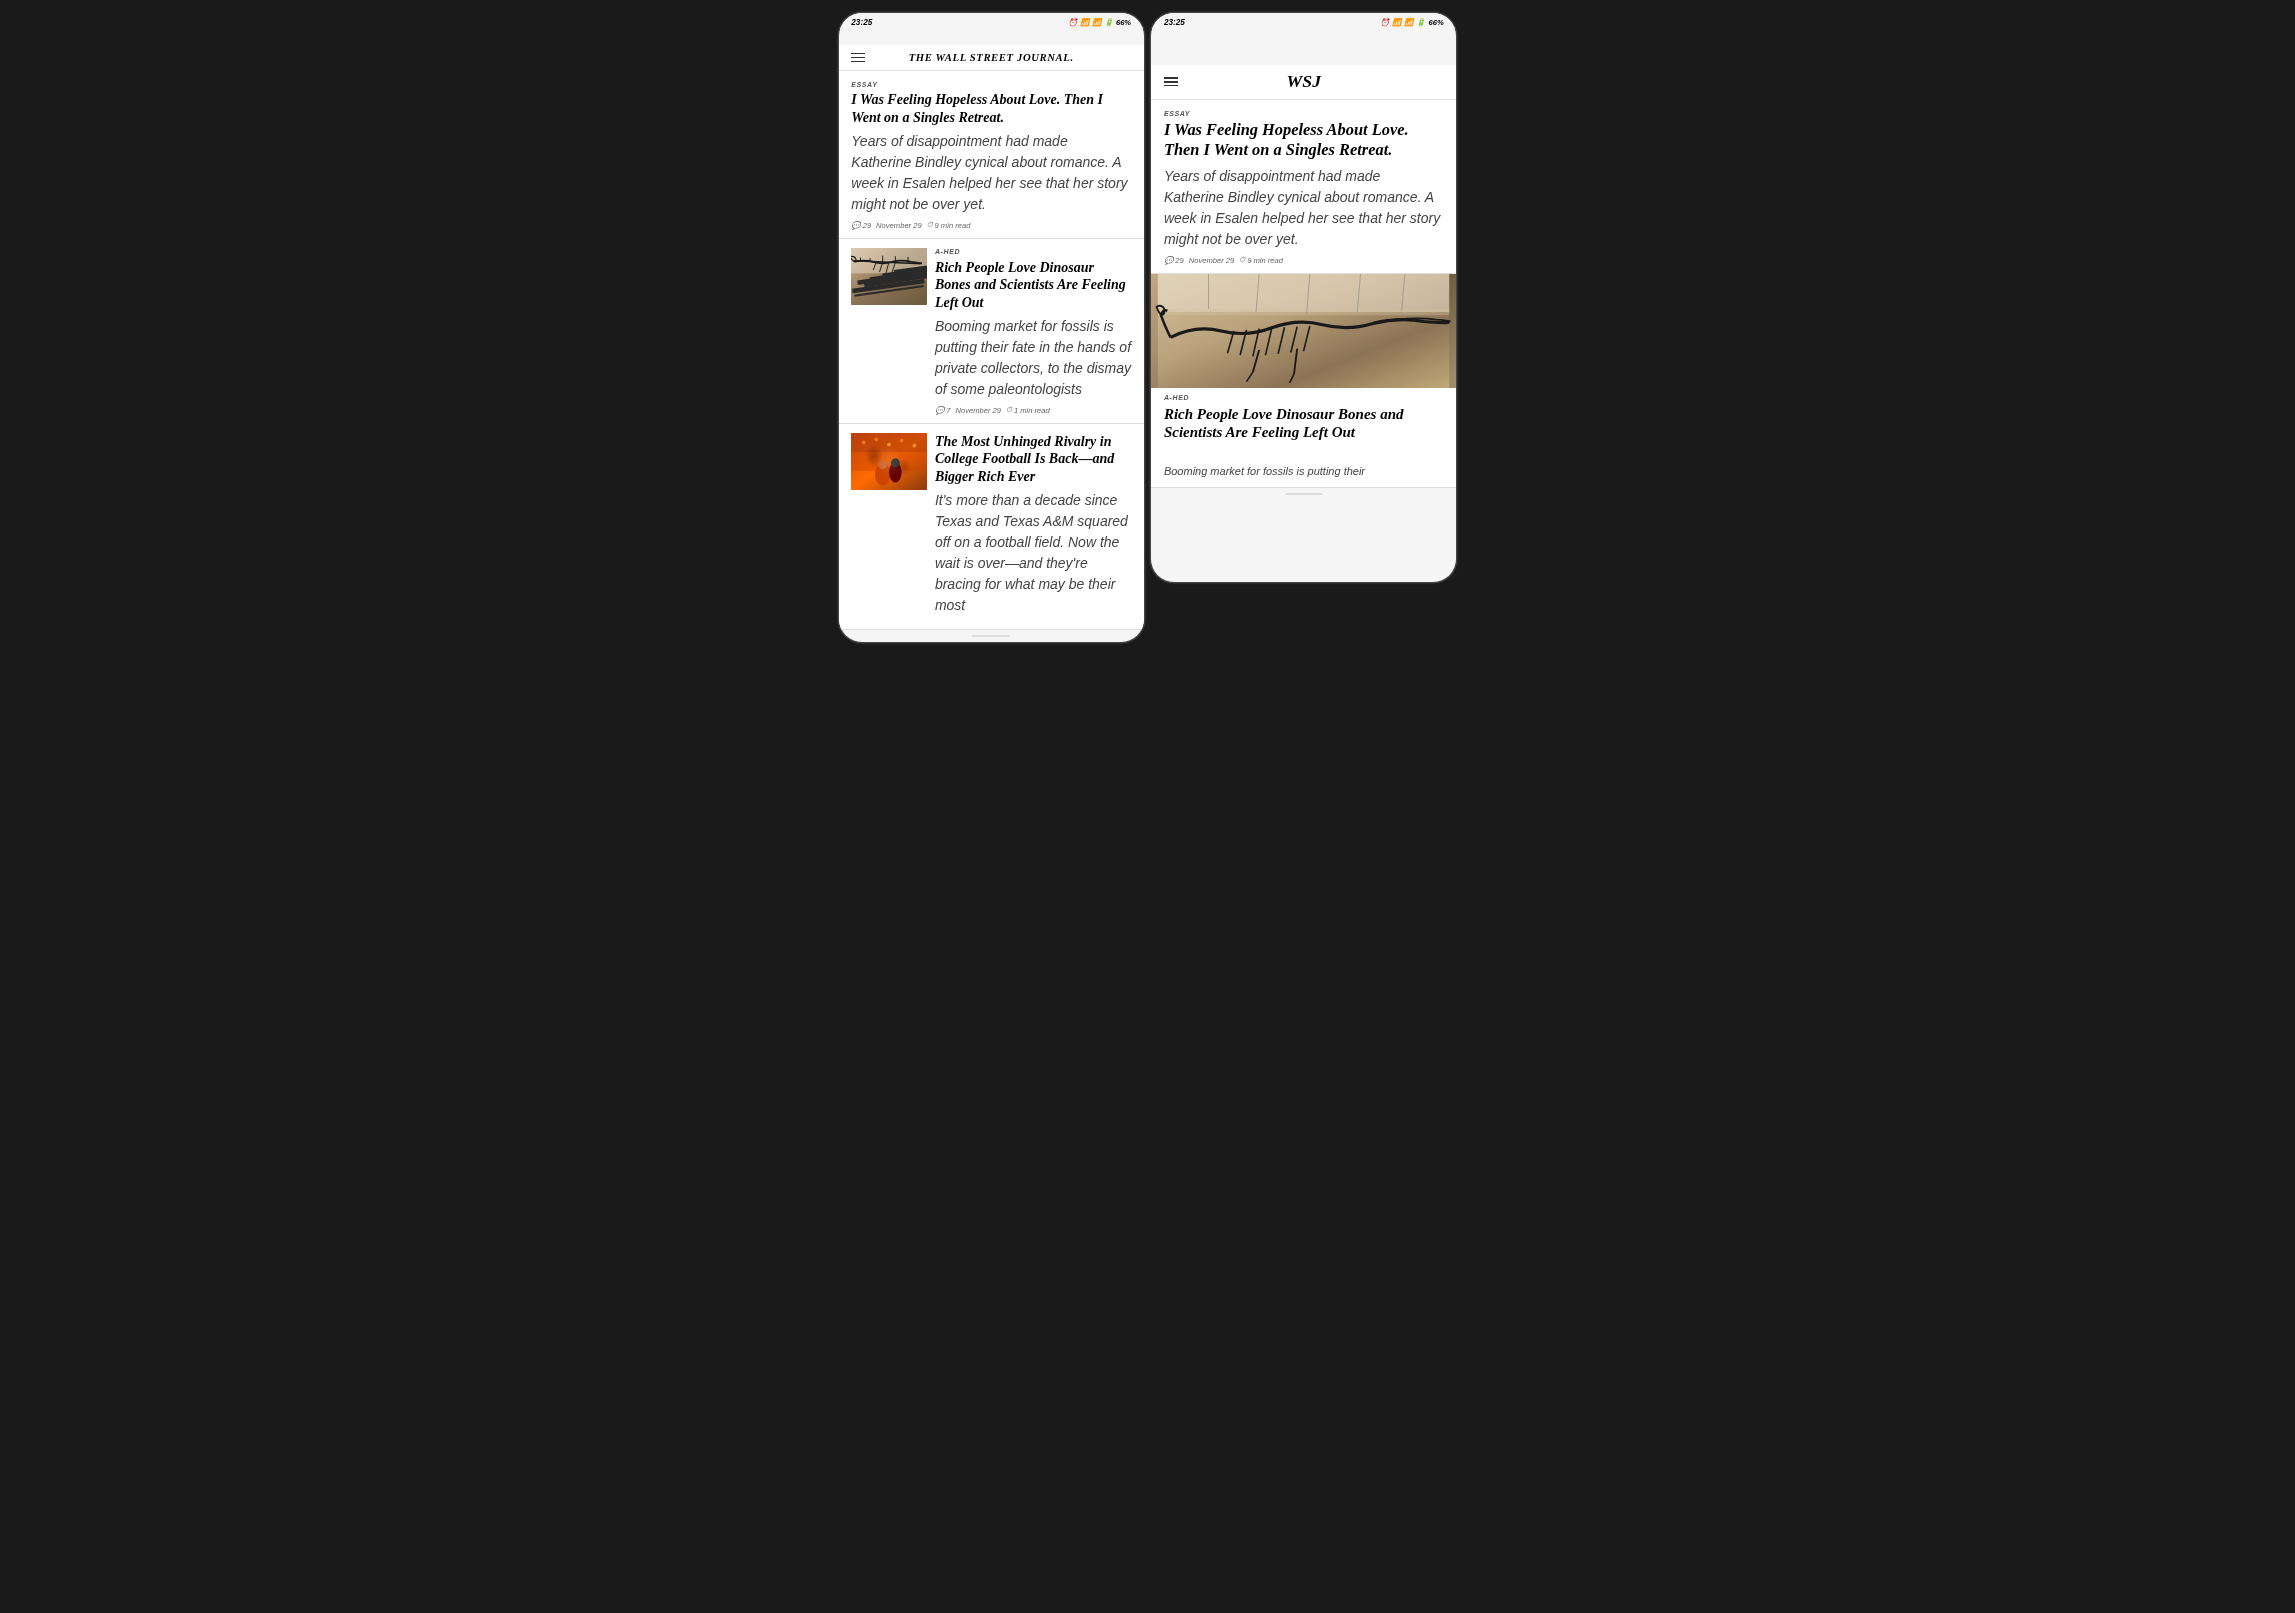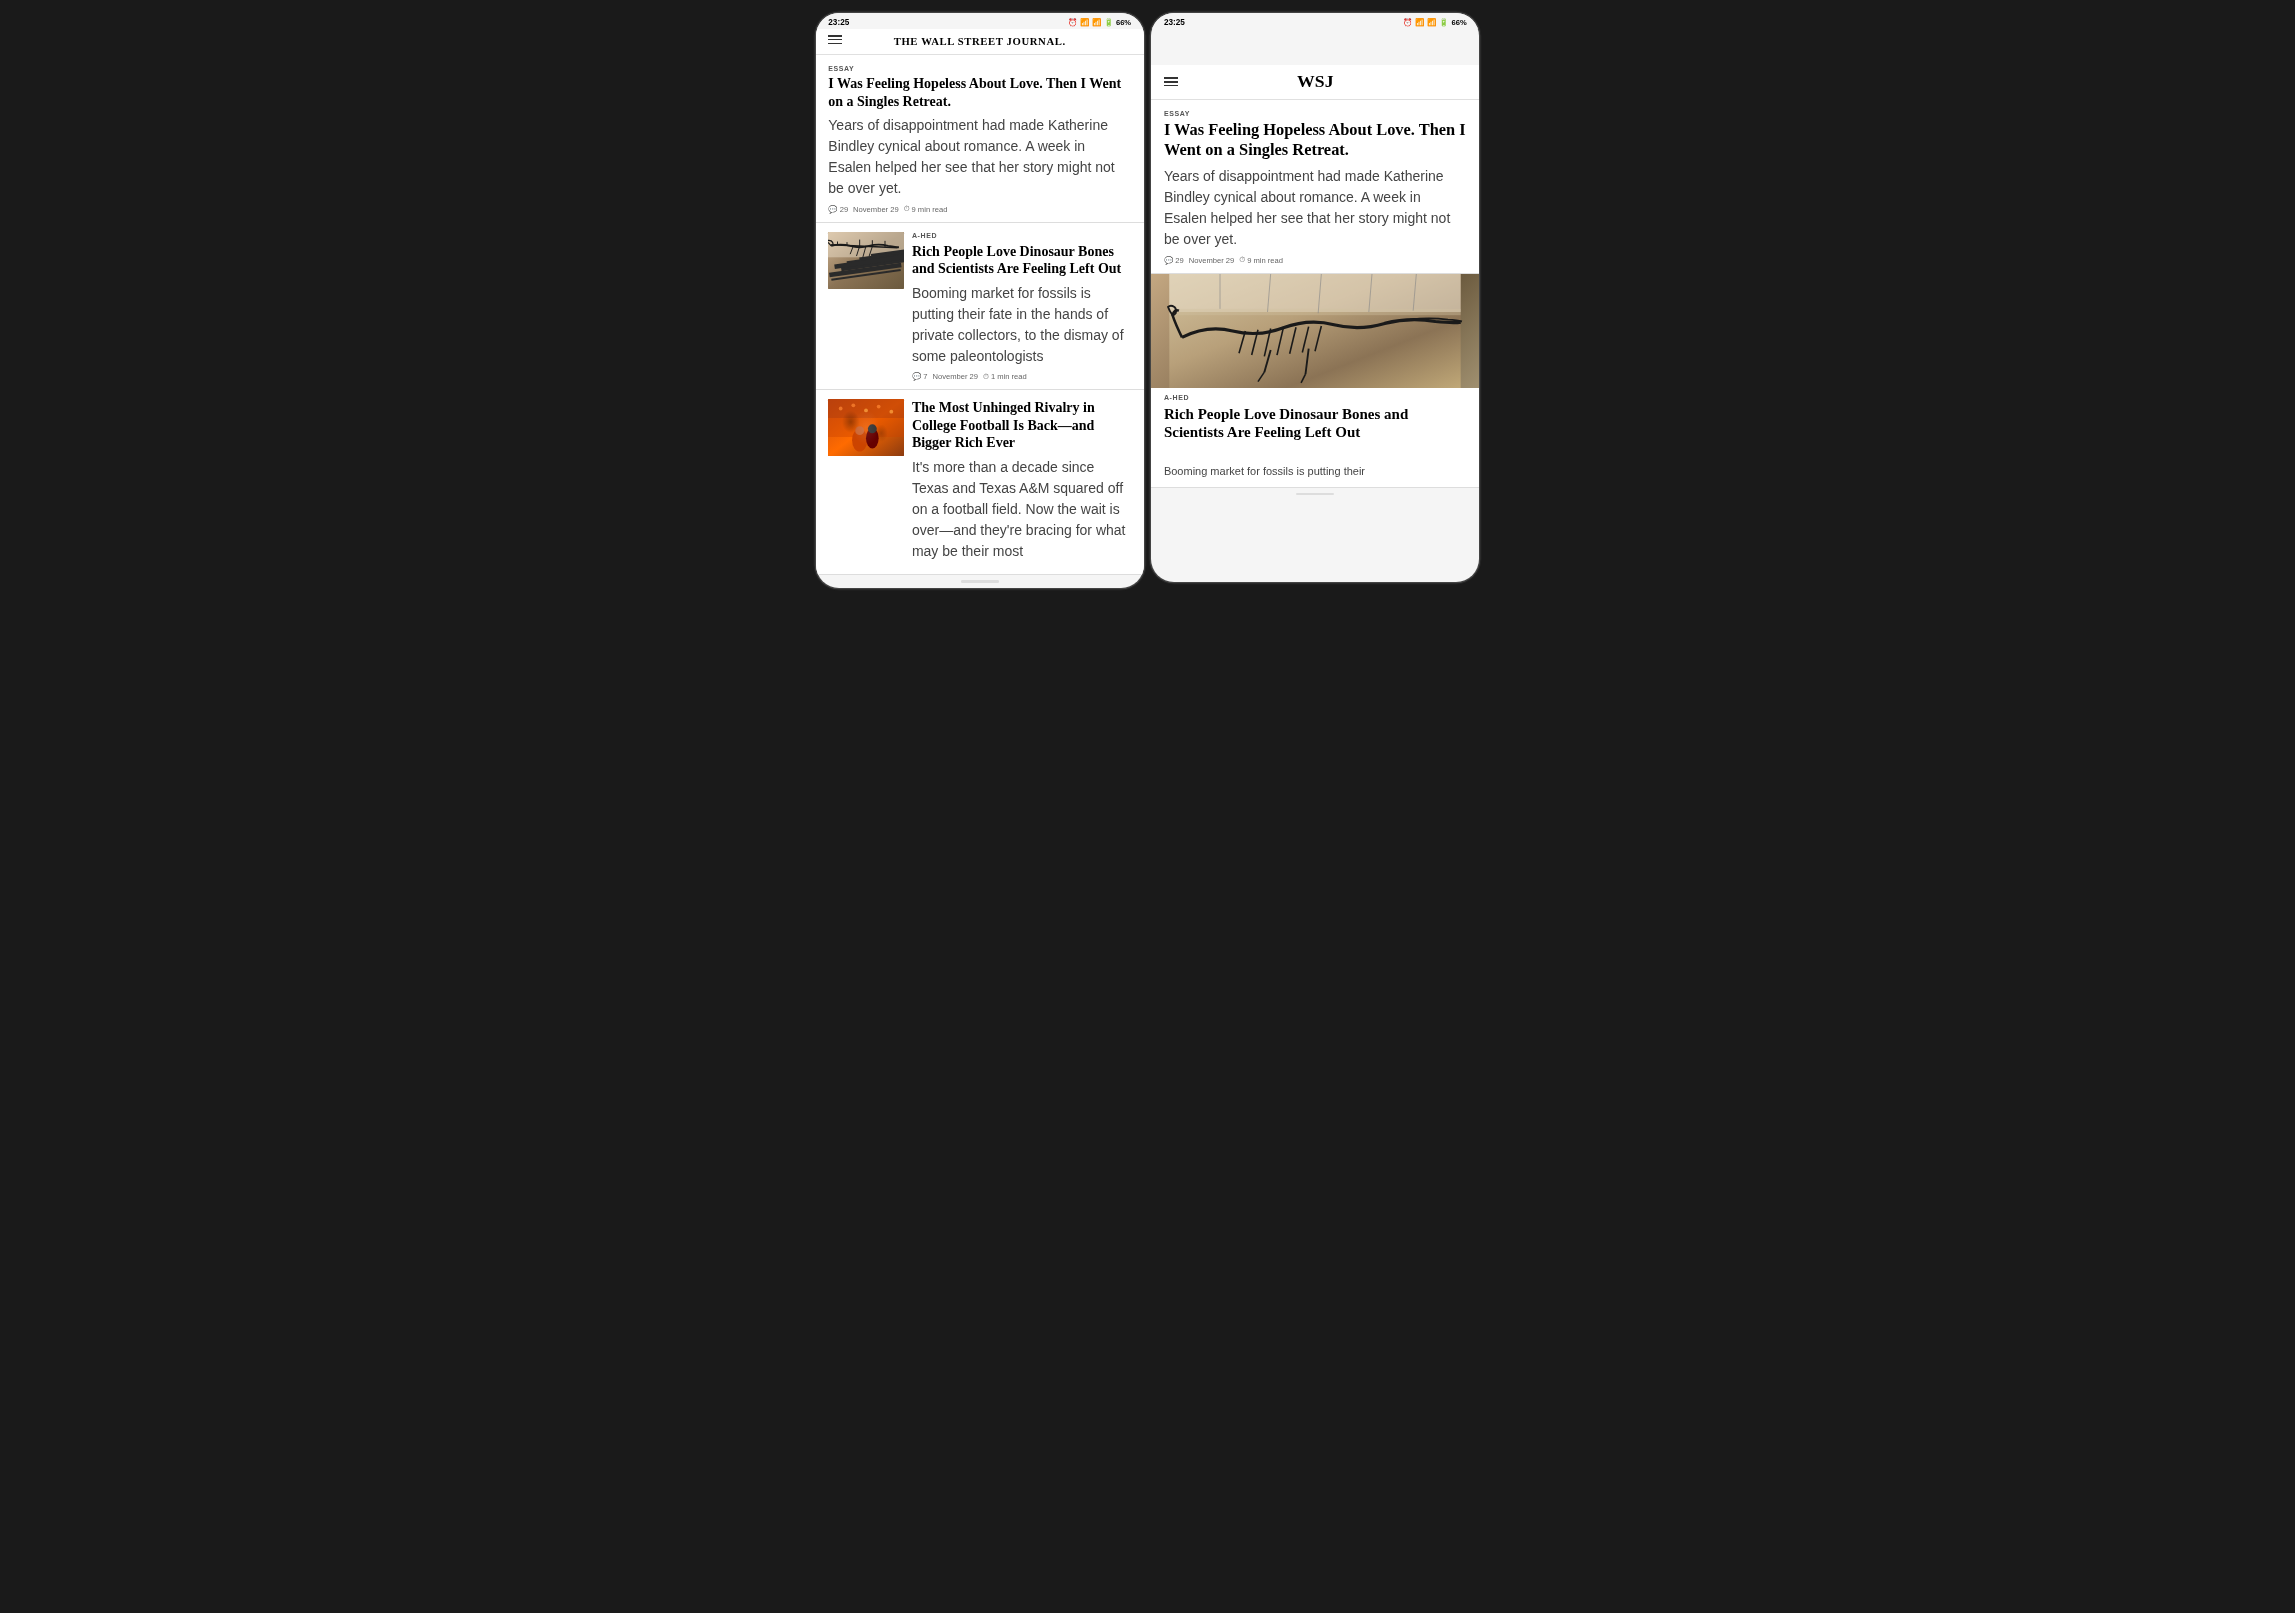--- a/index.html
+++ b/index.html
@@ -13,22 +13,23 @@
       padding: 12.6px 6.3px;
       gap: 7.6px;
       font-family: -apple-system, 'Georgia', serif;
     }
 
     .phone {
       background: #f5f5f5;
       border-radius: 23px;
       overflow: hidden;
       box-shadow: 0 0 0 1.3px #444, 0 0 0 2.5px #222;
-      width: 328px;
+      width: 305px;
       min-height: 569px;
+      font-style: italic;
     }
 
     .status-bar {
       background: #f5f5f5;
       display: flex;
       justify-content: space-between;
       align-items: center;
       padding: 5px 12.6px 2.5px;
       font-size: 8.2px;
       font-weight: 600;
@@ -41,22 +42,23 @@
       gap: 2.5px;
       font-size: 7.6px;
     }
 
     
     .header-wsj {
       background: white;
       border-bottom: 0.6px solid #e0e0e0;
       padding: 6.3px 12.6px;
       display: flex;
-      align-items: flex-start;
+      align-items: center;
       justify-content: space-between;
+      margin-top: 16px;
     }
 
     .hamburger {
       display: flex;
       flex-direction: column;
       gap: 2.5px;
       cursor: pointer;
     }
 
     .hamburger span {

